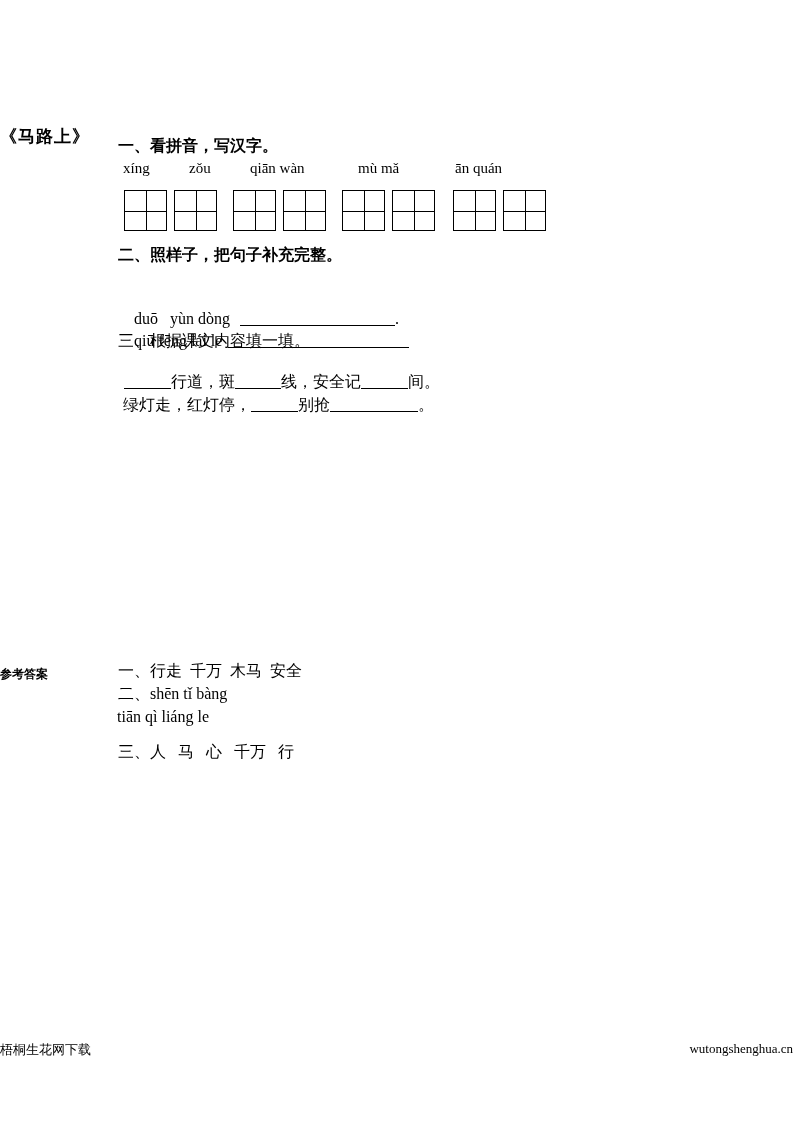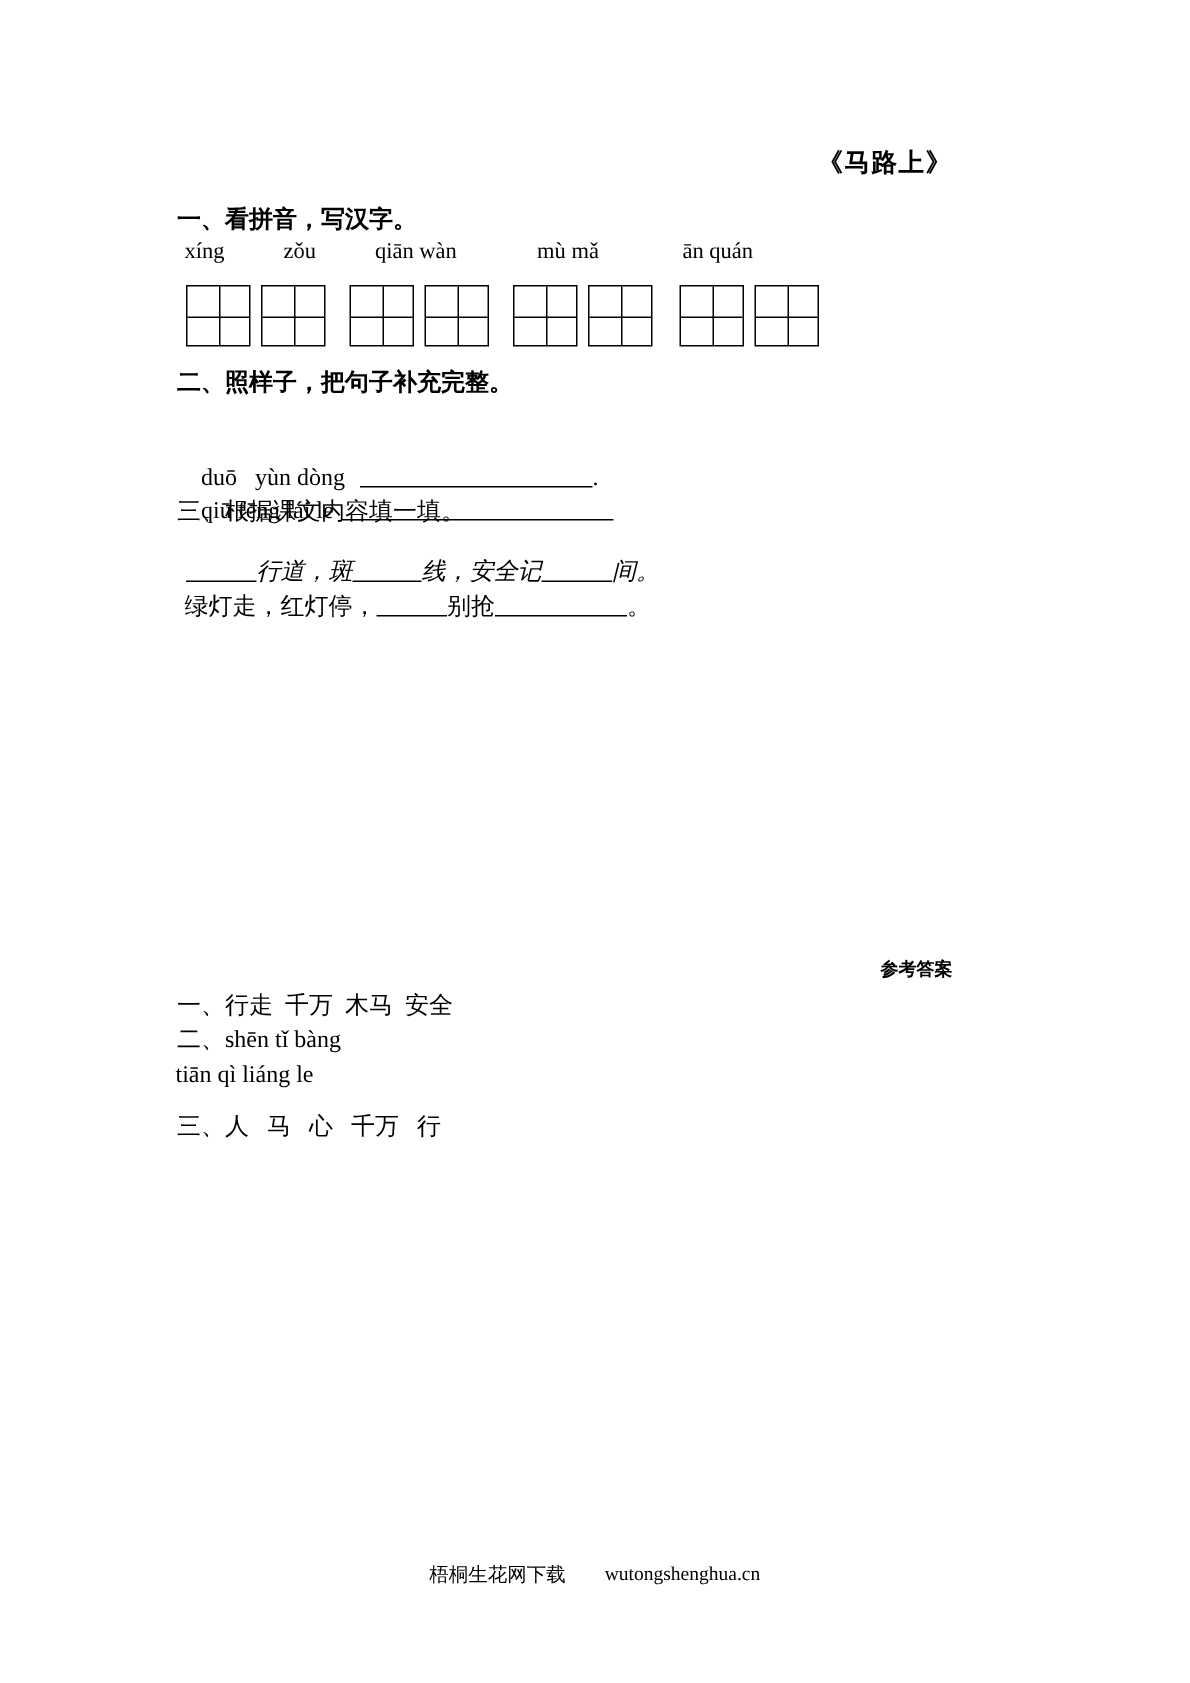--- a/index.html
+++ b/index.html
@@ -7,21 +7,21 @@
   .page {
     position: relative;
     width: 793px;
     height: 1122px;
     background: #ffffff;
     color: #000000;
     font-family: "Liberation Serif", "DejaVu Serif", serif;
     overflow: hidden;
   }
   .abs { position: absolute; }
-  .centered { left: 0; width: 635px; text-align: right; }
+  .centered { left: 0; width: 635px; text-align: left; margin-top: 28px; }
   .doc-title {
     font-size: 17px;
     font-weight: bold;
     letter-spacing: 1px;
   }
   .heading-bold {
     font-family: Liberation Sans, sans-serif;
     font-weight: bold;
     font-size: 16px;
     white-space: pre-wrap;
@@ -73,21 +73,21 @@
   .gap6  { margin-left: 6px; }
   .answers-title {
     font-family: "Liberation Sans", "DejaVu Sans", sans-serif;
     font-weight: bold;
     font-size: 12px;
   }
   .footer-row {
     left: 0;
     width: 793px;
     display: flex;
-    justify-content: center;
+    justify-content: space-between;
     gap: 26px;
     font-size: 13px;
   }
 </style>
 </head>
 <body>
 
 <div class="page">
 
   <div class="abs centered doc-title" style="top:97px;">《马路上》</div>
@@ -115,21 +115,21 @@
   <div class="abs body-text" style="top:311px; left:118px;">
     <span>qiū fēng lái le</span><span class="blank w181 gap6"></span>
   </div>
 
   <div class="abs body-text" style="top:289px; left:118px;">
     <span>duō   yùn dòng</span><span class="blank w155 gap10"></span><span>.</span>
   </div>
 
   <div class="abs heading-plain" style="top:331px; left:118px;">三、根据课文内容填一填。</div>
 
-  <div class="abs body-text" style="top:352px; left:108px;font-style:italic;">
+  <div class="abs body-text" style="top:352px; left:108px;">
     <span class="blank w47"></span><span>行道，斑</span><span class="blank w46"></span><span>线，安全记</span><span class="blank w47"></span><span>间。</span>
   </div>
 
   <div class="abs body-text" style="top:375px; left:107px;">
     <span>绿灯走，红灯停，</span><span class="blank w47"></span><span>别抢</span><span class="blank w88"></span><span>。</span>
   </div>
 
   <div class="abs centered answers-title" style="top:638px;">参考答案</div>
 
   <div class="abs body-text" style="top:661px; left:118px;">一、行走  千万  木马  安全</div>

